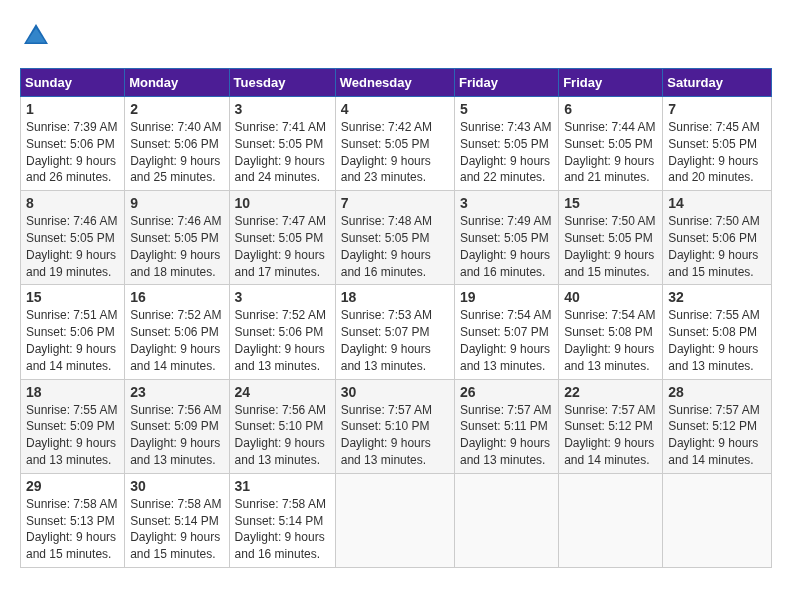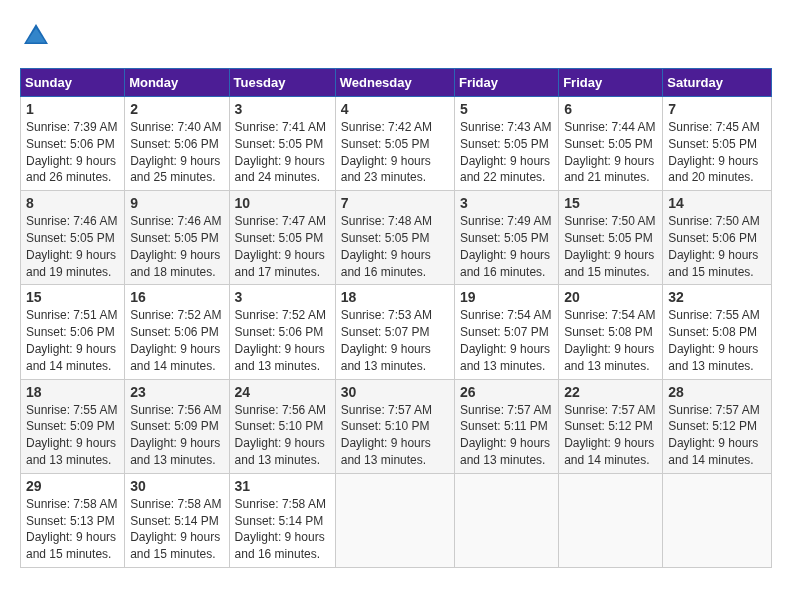--- a/index.html
+++ b/index.html
@@ -195,21 +195,21 @@
         </td>
         <td>
           <span class="day-number">18</span>
 <div class="day-info">Sunrise: 7:53 AM<br>Sunset: 5:07 PM<br>Daylight: 9 hours and 13 minutes.</div>
         </td>
         <td>
           <span class="day-number">19</span>
 <div class="day-info">Sunrise: 7:54 AM<br>Sunset: 5:07 PM<br>Daylight: 9 hours and 13 minutes.</div>
         </td>
         <td>
-          <span class="day-number">20</span>
+          <span class="day-number">40</span>
 <div class="day-info">Sunrise: 7:54 AM<br>Sunset: 5:08 PM<br>Daylight: 9 hours and 13 minutes.</div>
         </td>
         <td>
           <span class="day-number">32</span>
 <div class="day-info">Sunrise: 7:55 AM<br>Sunset: 5:08 PM<br>Daylight: 9 hours and 13 minutes.</div>
         </td>
       </tr>
       <tr>
         <td>
           <span class="day-number">18</span>

